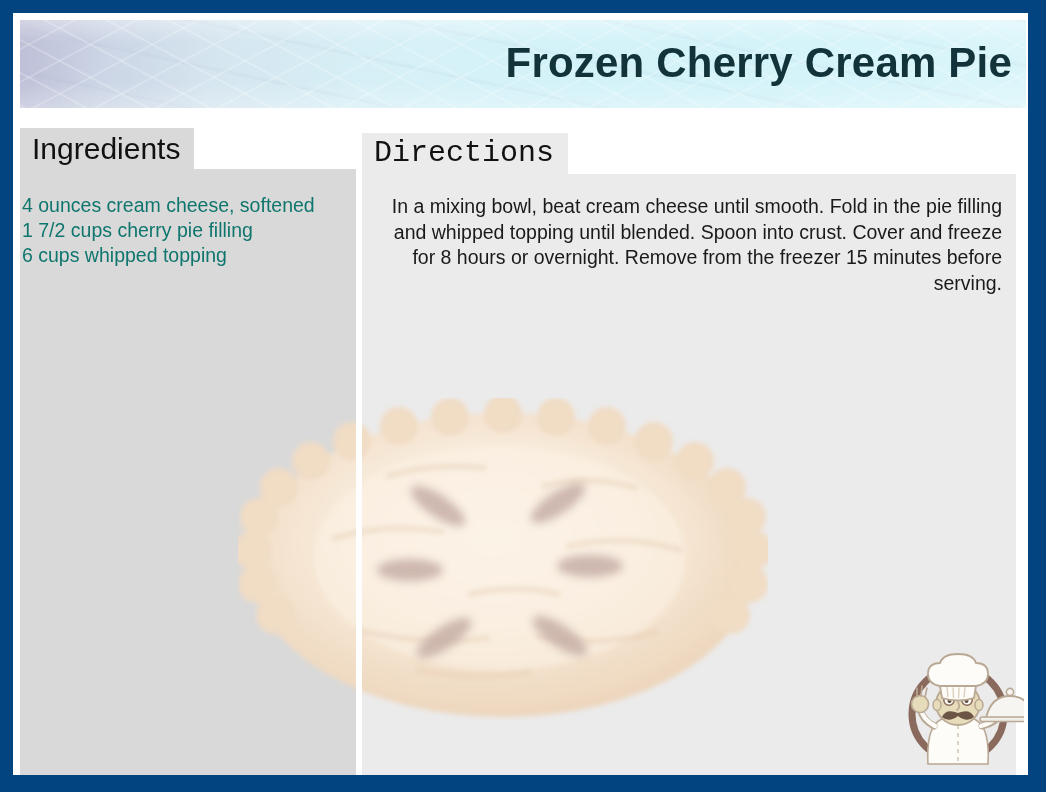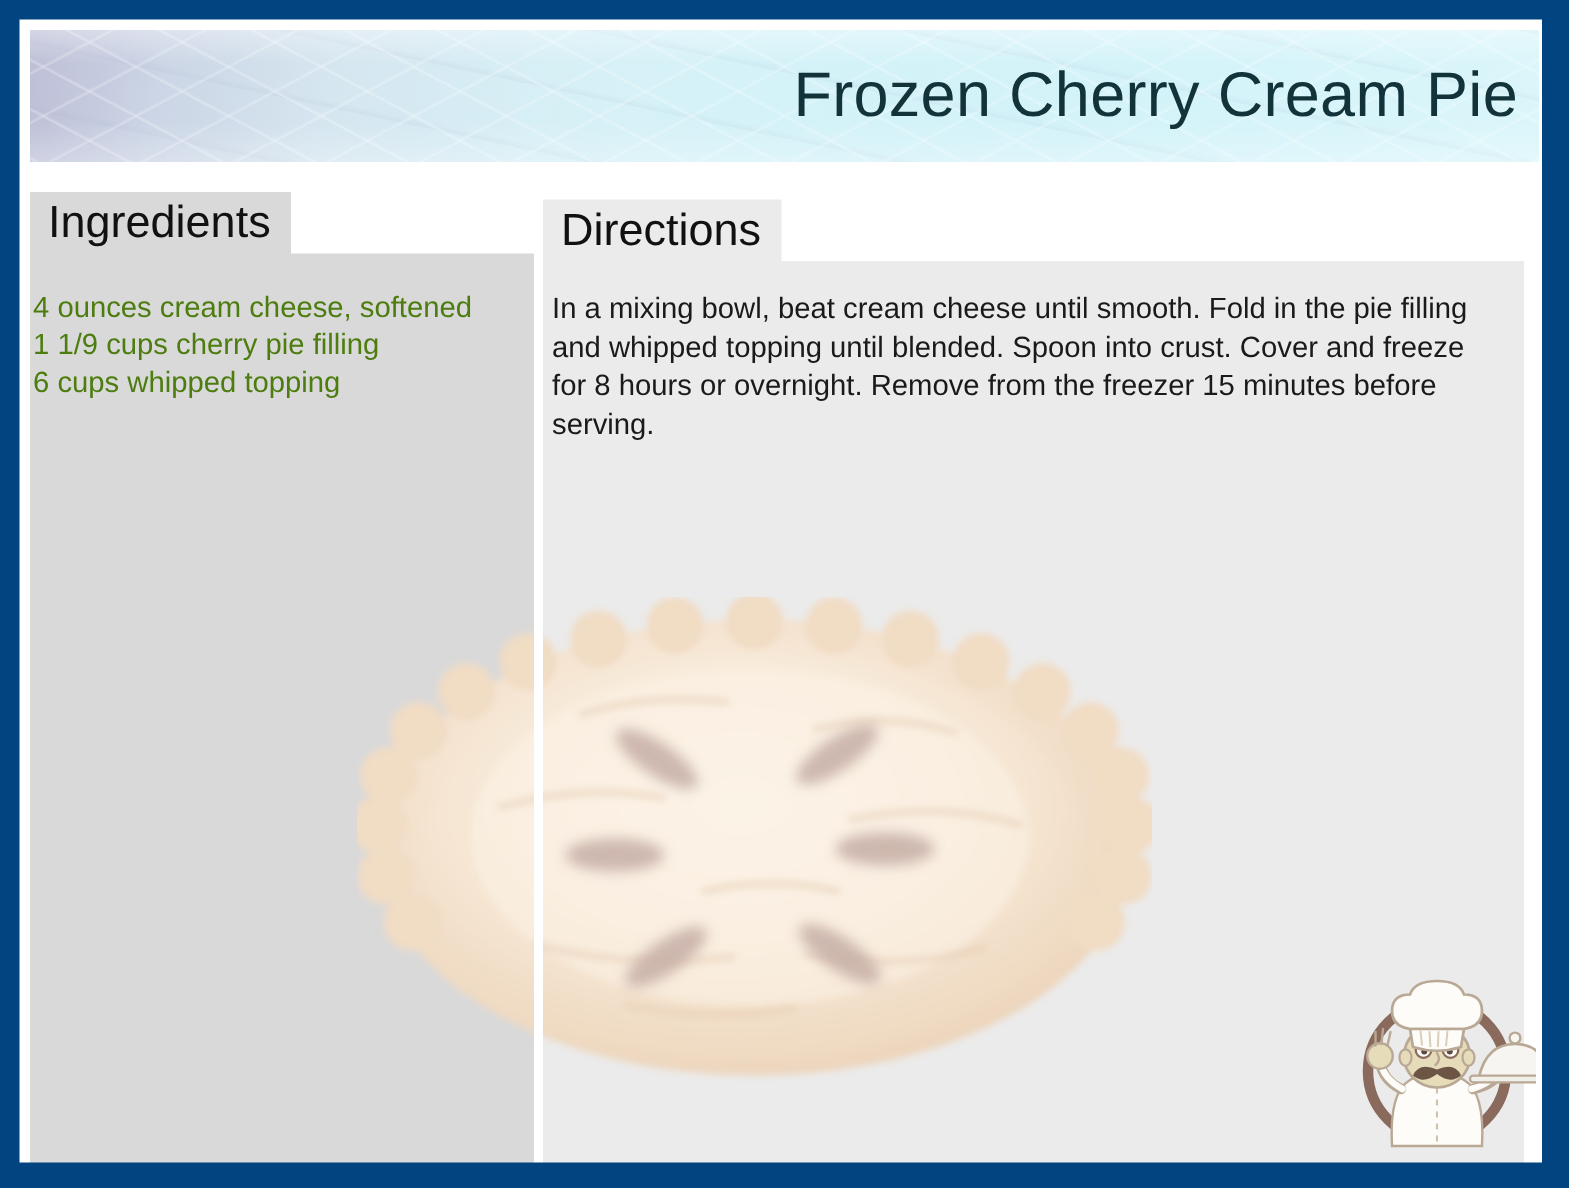--- a/index.html
+++ b/index.html
@@ -85,21 +85,21 @@
   #recipe-title {
     position: absolute;
     right: 14px;
     top: 50%;
     transform: translateY(-52%);
     font-size: 42px;
     line-height: 1.05;
     color: #12333a;
     letter-spacing: 0.2px;
     white-space: nowrap;
-    font-weight: 400;
+    font-weight: 700;
   }
 
   
   .panel {
     position: absolute;
     z-index: 2;
   }
   #ingredients-panel {
     left: 20px;
     top: 169px;
@@ -128,45 +128,46 @@
   }
   #tab-ingredients {
     left: 20px;
     top: 128px;
     background: #d9d9d9;
   }
   #tab-directions {
     left: 362px;
     top: 133px;
     background: #ebebeb;
+    font-family: Liberation Mono, monospace;
   }
 
   
   #ingredients-list {
     position: absolute;
     z-index: 4;
     left: 22px;
     top: 193px;
     width: 330px;
     font-size: 19.5px;
     line-height: 25px;
-    color: #4d7c0f;
+    color: #0f766e;
   }
   #ingredients-list .ing-line { white-space: nowrap; }
 
   #directions-text {
     position: absolute;
     z-index: 4;
     left: 368px;
     top: 194px;
     width: 634px;
     font-size: 19.5px;
     line-height: 25.5px;
     color: #1a1a1a;
-    text-align: left;
+    text-align: right;
   }
 
   
   #pie-illustration {
     position: absolute;
     z-index: 3;
     left: 238px;
     top: 398px;
     width: 530px;
     height: 330px;
@@ -284,21 +285,21 @@
       <ellipse cx="172" cy="172" rx="33" ry="11"></ellipse>
       <ellipse cx="352" cy="168" rx="33" ry="11"></ellipse>
       <ellipse cx="206" cy="240" rx="32" ry="11" transform="rotate(-34 206 240)"></ellipse>
       <ellipse cx="322" cy="238" rx="32" ry="11" transform="rotate(34 322 238)"></ellipse>
     </g>
   </svg>
 
   <div id="tab-ingredients" class="tab">Ingredients</div>
   <div id="ingredients-list">
     <div class="ing-line">4 ounces cream cheese, softened</div>
-    <div class="ing-line">1 1/9 cups cherry pie filling</div>
+    <div class="ing-line">1 7/2 cups cherry pie filling</div>
     <div class="ing-line">6 cups whipped topping</div>
   </div>
 
   <div id="tab-directions" class="tab">Directions</div>
   <div id="directions-text">In a mixing bowl, beat cream cheese until smooth. Fold in the pie filling and whipped topping until blended. Spoon into crust. Cover and freeze for 8 hours or overnight. Remove from the freezer 15 minutes before serving.</div>
 
   <svg id="chef-logo" viewBox="0 0 132 132">
     <g fill="none" stroke="#8a6a5c" stroke-width="7">
       <circle cx="66" cy="72" r="46"></circle>
     </g>

